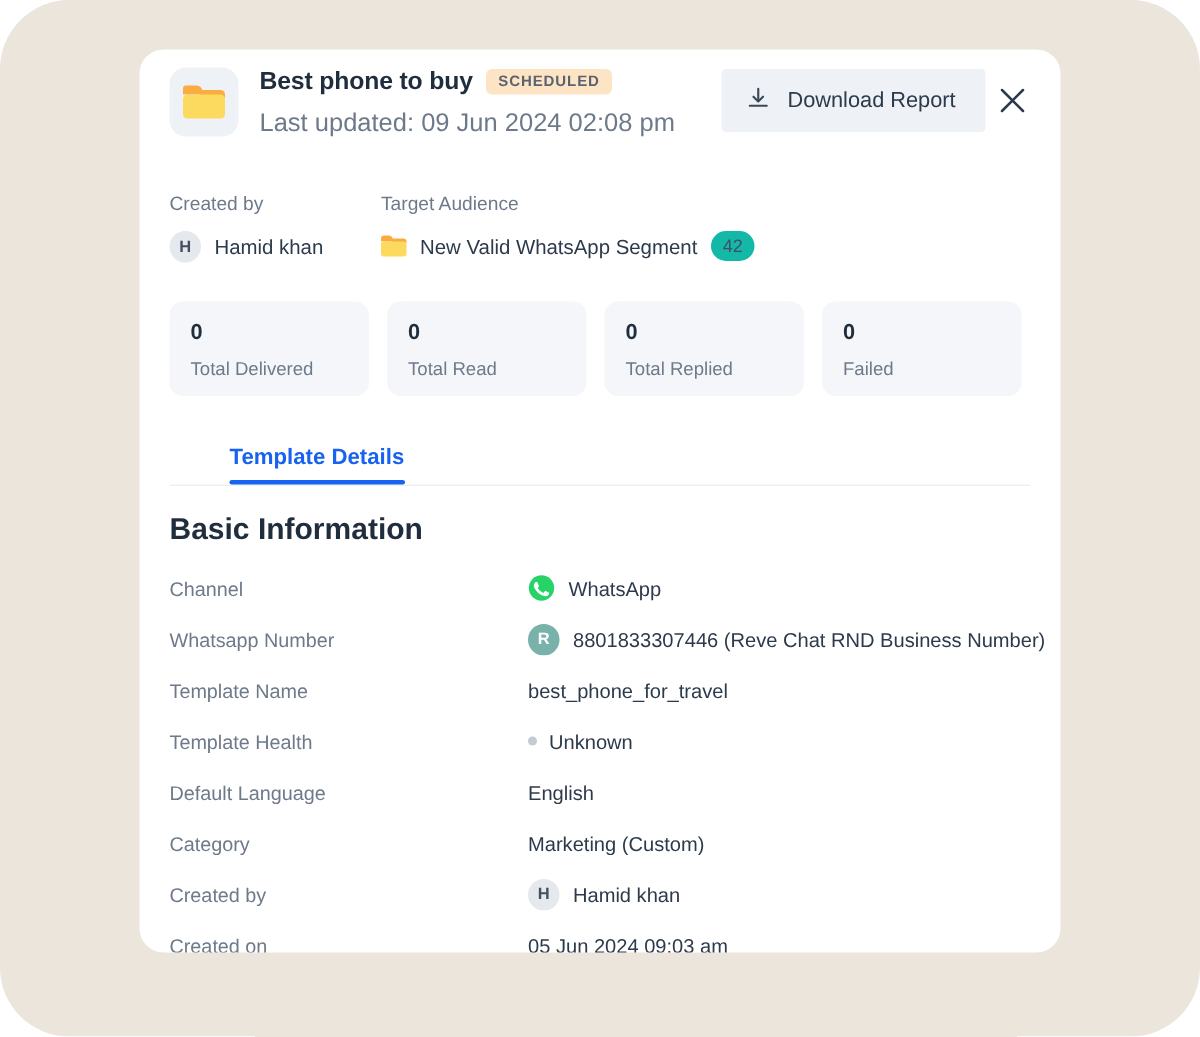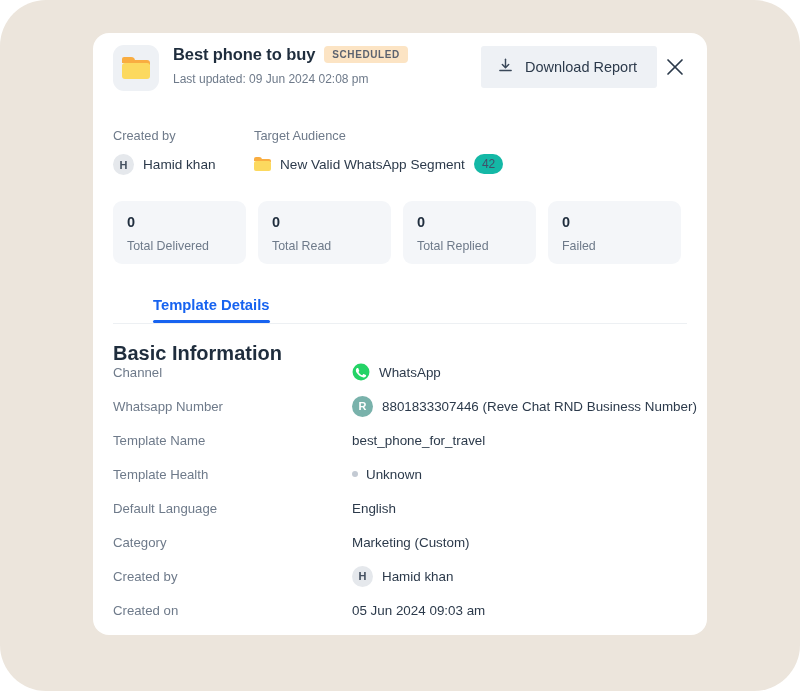--- a/index.html
+++ b/index.html
@@ -104,21 +104,21 @@
     font-weight: bold;
     letter-spacing: 0.6px;
     padding: 4px 8px 3px 8px;
     border-radius: 4px;
     line-height: 1;
   }
   .subtitle-text {
     position: absolute;
     left: 80px;
     top: 39px;
-    font-size: 12px;
+    font-size: 17px;
     color: #6e7a8a;
   }
 
   .download-btn {
     position: absolute;
     left: 388px;
     top: 13px;
     height: 42px;
     padding: 0 20px 0 16px;
     background: #eef1f5;
@@ -292,21 +292,21 @@
     position: absolute;
     left: 20px;
     top: 309px;
     font-size: 20px;
     font-weight: bold;
     color: #1f2d3d;
   }
   .detail-list {
     position: absolute;
     left: 20px;
-    top: 322px;
+    top: 342px;
     width: 594px;
   }
   .detail-row {
     display: flex;
     align-items: center;
     height: 34px;
   }
   .detail-key {
     width: 239px;
     flex: 0 0 239px;

